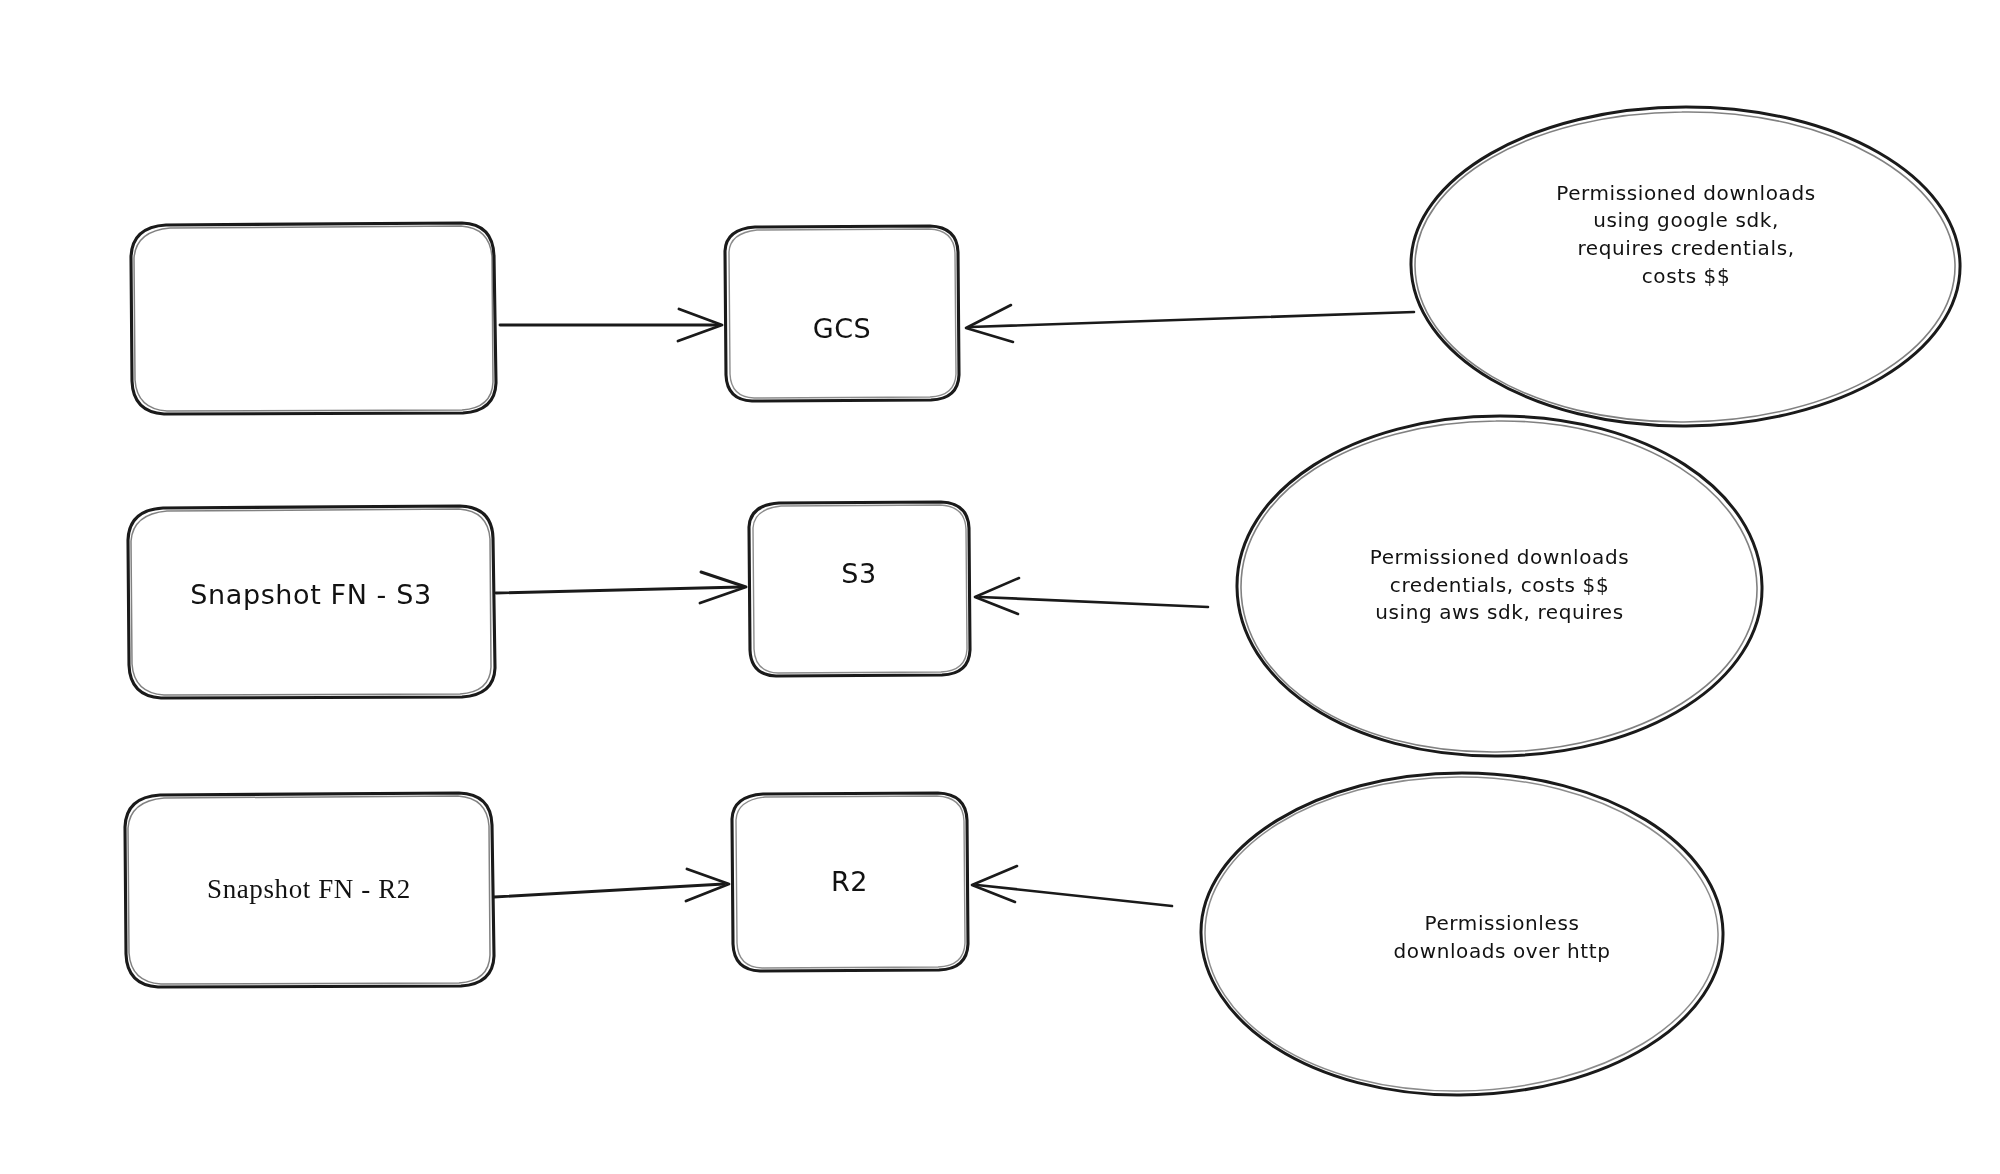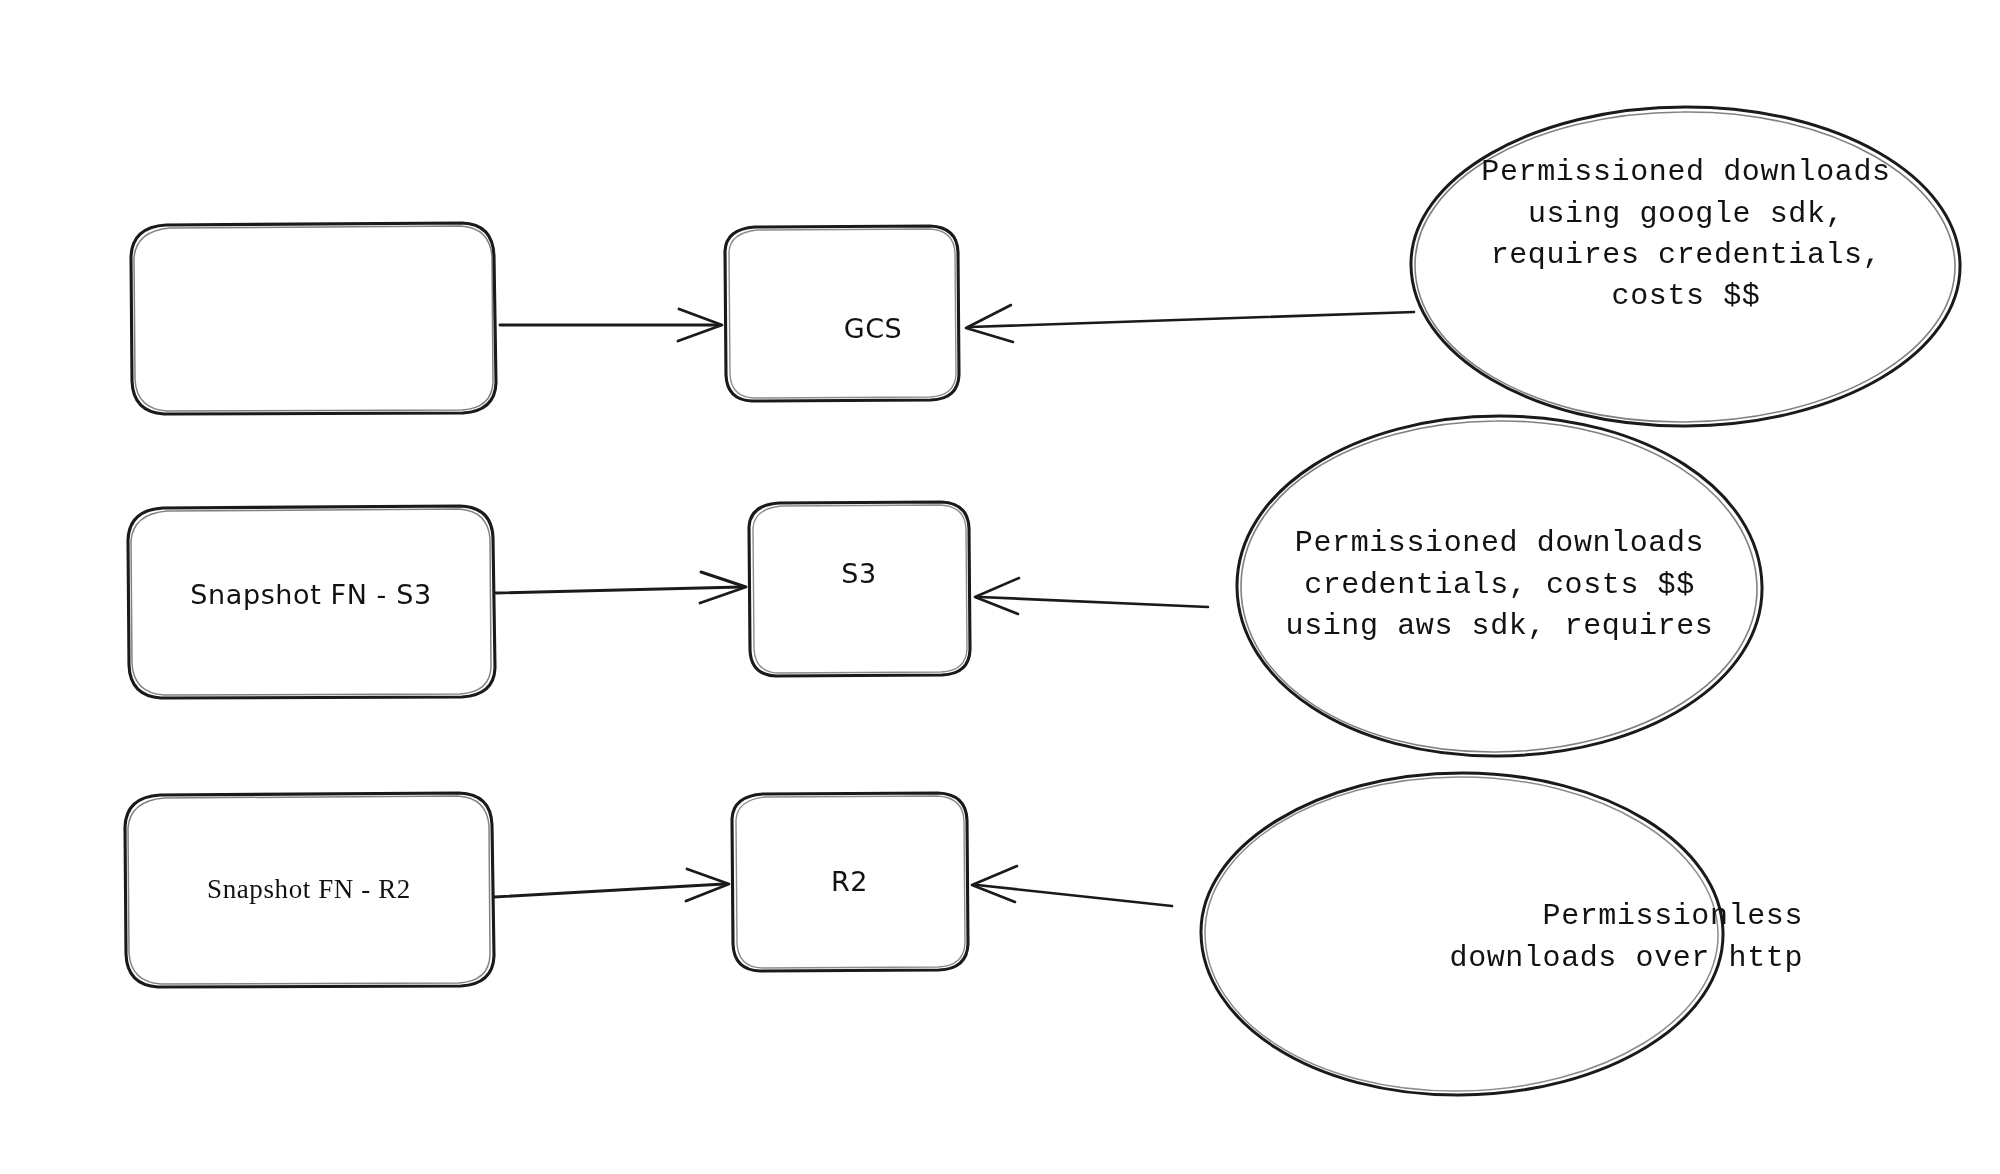--- a/index.html
+++ b/index.html
@@ -43,23 +43,22 @@
     display: flex;
     align-items: center;
     justify-content: center;
     flex-direction: column;
   }
   .node-label {
     font-size: 27px;
     line-height: 1.25;
   }
   .note-label {
-    font-size: 30px;
+    font-size: 20px;
     line-height: 1.38;
-    font-family: Liberation Mono, monospace;
   }
   .note-label span,
   .node-label span { display: block; white-space: nowrap; }
 </style>
 </head>
 <body>
 
 <div id="canvas">
 
   <svg id="sketch" viewBox="0 0 2000 1174">
@@ -159,21 +158,21 @@
     </g>
 
     <g>
       <path class="stroke" stroke-width="2.6" d="M1172,906 L977,885"></path>
       <path class="stroke" stroke-width="2.6" d="M1017,866 L972,885 L1015,902"></path>
     </g>
 
   </svg>
 
 
-  <div class="node-label" style="left:725px; top:226px; width:234px; height:205px;padding-left:31px;">
+  <div class="node-label" style="left:725px; top:226px; width:234px; height:205px;">
     <span>GCS</span>
   </div>
 
   <div class="note-label" style="left:1411px; top:150px; width:550px; height:170px;">
     <span>Permissioned downloads</span>
     <span>using google sdk,</span>
     <span>requires credentials,</span>
     <span>costs $$</span>
   </div>
 
@@ -192,18 +191,18 @@
   </div>
 
   <div class="node-label" style="left:126px; top:795px; width:366px; height:190px;font-family:Liberation Serif, serif;">
     <span>Snapshot FN - R2</span>
   </div>
 
   <div class="node-label" style="left:732px; top:793px; width:235px; height:177px;text-align:center;">
     <span>R2</span>
   </div>
 
-  <div class="note-label" style="left:1201px; top:890px; width:602px; height:95px;align-items:flex-end;">
+  <div class="note-label" style="left:1201px; top:890px; width:602px; height:95px;">
     <span>Permissionless</span>
     <span>downloads over http</span>
   </div>
 
 </div>
 
 </body></html>

